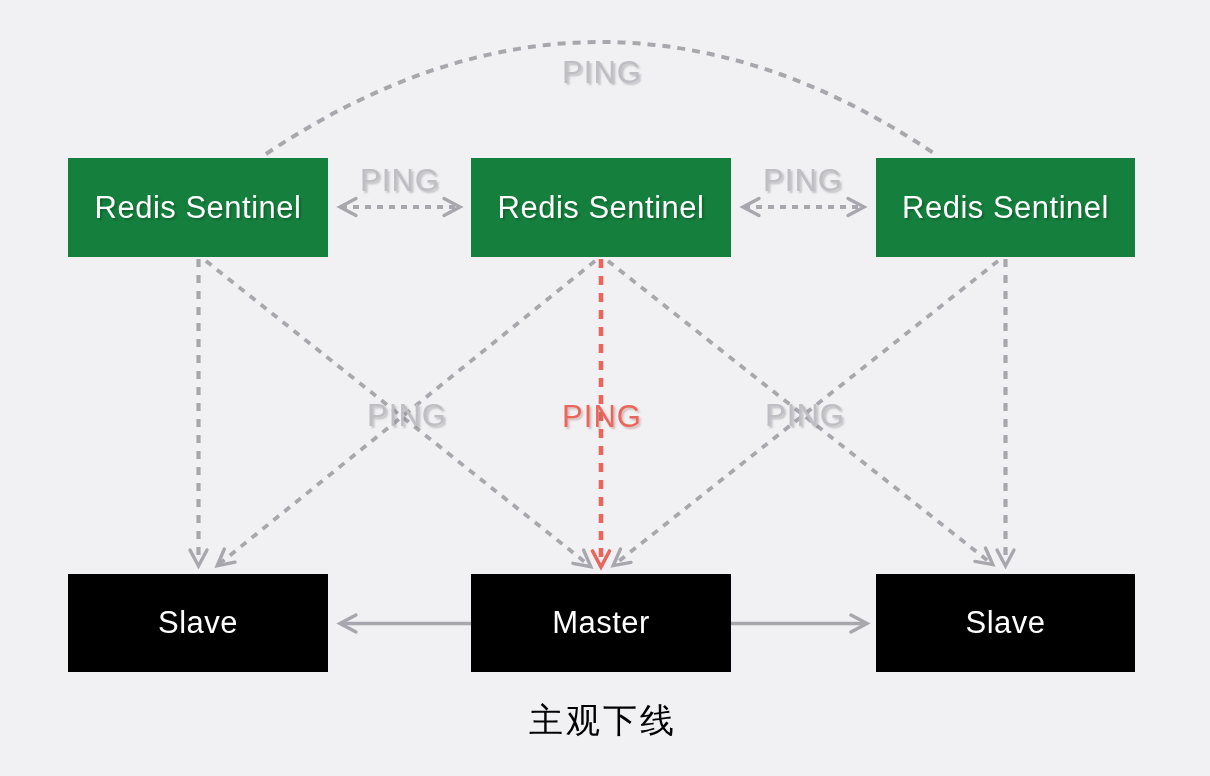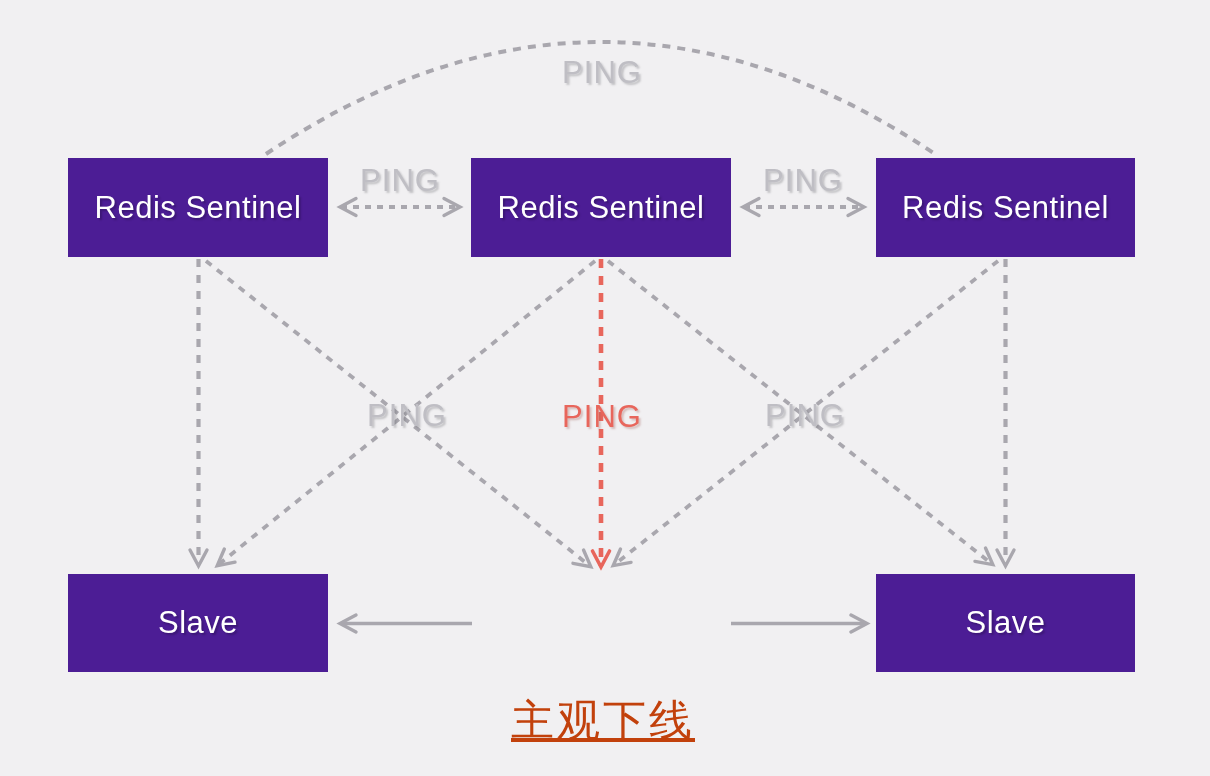--- a/index.html
+++ b/index.html
@@ -24,43 +24,42 @@
     position: absolute;
     display: flex;
     align-items: center;
     justify-content: center;
     color: #ffffff;
     font-size: 31px;
     letter-spacing: 0.5px;
     text-shadow: 2px 2px 2px rgba(0,0,0,0.22);
     box-sizing: border-box;
   }
-  .sentinel { background: #4c1d95; }
-  .node     { background: #4c1d95; }
+  .sentinel { background: #15803d; }
+  .node     { background: #000000; }
   .ping {
     position: absolute;
     transform: translate(-50%, -50%);
     font-size: 31px;
     letter-spacing: 1px;
     color: #bfbec4;
     text-shadow: 2px 2px 2px rgba(110,110,115,0.35);
     white-space: nowrap;
   }
   .ping.red {
     color: #e8665c;
     text-shadow: 2px 2px 2px rgba(160,95,90,0.35);
   }
   .caption {
     position: absolute;
     transform: translate(-50%, -50%);
-    font-size: 43px;
+    font-size: 34px;
     letter-spacing: 3px;
-    color: #c2410c;
+    color: #000000;
     white-space: nowrap;
-    text-decoration: underline;
   }
 </style>
 </head>
 <body>
 
 <div class="canvas">
 
   <svg class="layer" width="1210" height="776" viewBox="0 0 1210 776" aria-hidden="true">
     <defs>
       <marker id="arrow-gray" markerUnits="userSpaceOnUse" markerWidth="26" markerHeight="26" refX="18" refY="11" orient="auto-start-reverse">
@@ -96,20 +95,23 @@
   <div class="box sentinel" style="left:471px; top:158px; width:260px; height:99px;">
     <span>Redis Sentinel</span>
   </div>
   <div class="box sentinel" style="left:876px; top:158px; width:259px; height:99px;">
     <span>Redis Sentinel</span>
   </div>
 
   <div class="box node" style="left:68px; top:574px; width:260px; height:98px;">
     <span>Slave</span>
   </div>
+  <div class="box node" style="left:471px; top:574px; width:260px; height:98px;">
+    <span>Master</span>
+  </div>
   <div class="box node" style="left:876px; top:574px; width:259px; height:98px;">
     <span>Slave</span>
   </div>
 
   <div class="ping" style="left:602px; top:73px;">PING</div>
   <div class="ping" style="left:400px; top:181px;">PING</div>
   <div class="ping" style="left:803px; top:181px;">PING</div>
   <div class="ping" style="left:407px; top:416px;">PING</div>
   <div class="ping red" style="left:602px; top:417px;">PING</div>
   <div class="ping" style="left:805px; top:416px;">PING</div>

